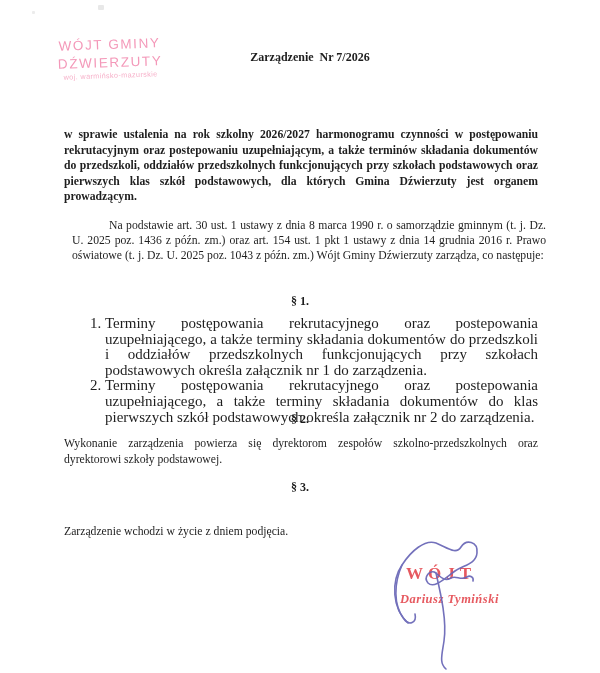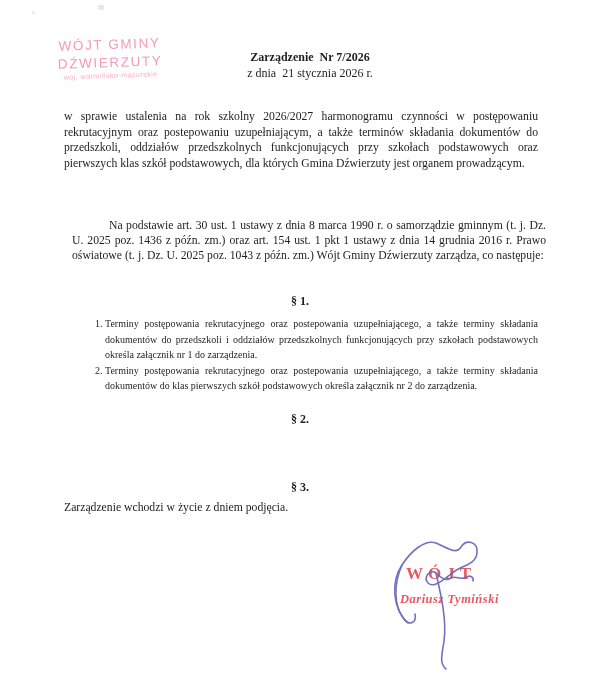--- a/index.html
+++ b/index.html
@@ -55,21 +55,21 @@
   .title-block .plain { white-space: pre-wrap; }
 
   .para {
     position: absolute;
     left: 64px;
     width: 474px;
     font-size: 11.7px;
     line-height: 15.6px;
     text-align: justify;
   }
-  .subject { top: 109px; font-weight: normal; }
+  .subject { top: 127px; font-weight: bold; }
   .legal { top: 218px; line-height: 15px; text-indent: 37px; margin-left: 8px; }
 
   .sec-heading {
     position: absolute;
     left: 63px;
     width: 474px;
     text-align: center;
     font-weight: bold;
     font-size: 12px;
   }
@@ -78,27 +78,27 @@
   .h3 { top: 480px; }
 
   .list-block {
     position: absolute;
     left: 84px; top: 316px;
     width: 454px;
   }
   .list-block ol {
     margin: 0;
     padding-left: 21px;
-    font-size: 10px;
+    font-size: 15px;
     line-height: 15.6px;
   }
   .list-block li { text-align: justify; }
 
   .sec2-text { top: 436px; }
-  .sec3-text { top: 500px; text-align: left; }
+  .sec3-text { top: 524px; text-align: left; }
 
   
   .signature {
     position: absolute;
     left: 378px; top: 533px;
     width: 152px; height: 140px;
   }
   .sig-svg { position: absolute; left: 0; top: 0; width: 152px; height: 140px; }
   .sig-stamp-title {
     position: absolute;
@@ -129,37 +129,37 @@
   <div class="speck b"></div>
 
   <div class="corner-stamp" style="color:#f287ad;">
     <div class="big">WÓJT GMINY</div>
     <div class="big">DŹWIERZUTY</div>
     <div class="small">woj. warmińsko-mazurskie</div>
   </div>
 
   <div class="title-block">
     <div class="bold">Zarządzenie  Nr 7/2026</div>
-    <div class="plain">z dnia  21 stycznia 2026 r.</div>
   </div>
 
   <div class="para subject">w sprawie ustalenia na rok szkolny 2026/2027 harmonogramu czynności w postępowaniu rekrutacyjnym oraz postepowaniu uzupełniającym, a także terminów składania dokumentów do przedszkoli, oddziałów przedszkolnych funkcjonujących przy szkołach podstawowych oraz pierwszych klas szkół podstawowych, dla których Gmina Dźwierzuty jest organem prowadzącym.</div>
 
   <div class="para legal">Na podstawie art. 30 ust. 1 ustawy z dnia 8 marca 1990 r. o samorządzie gminnym (t. j. Dz. U. 2025 poz. 1436 z późn. zm.) oraz art. 154 ust. 1 pkt 1 ustawy z dnia 14 grudnia 2016 r. Prawo oświatowe (t. j. Dz. U. 2025 poz. 1043 z późn. zm.) Wójt Gminy Dźwierzuty zarządza, co następuje:</div>
 
   <div class="sec-heading h1">§ 1.</div>
 
   <div class="list-block">
     <ol>
       <li>Terminy postępowania rekrutacyjnego oraz postepowania uzupełniającego, a także terminy składania dokumentów do przedszkoli i oddziałów przedszkolnych funkcjonujących przy szkołach podstawowych określa załącznik nr 1 do zarządzenia.</li>
       <li>Terminy postępowania rekrutacyjnego oraz postepowania uzupełniającego, a także terminy składania dokumentów do klas pierwszych szkół podstawowych określa załącznik nr 2 do zarządzenia.</li>
     </ol>
   </div>
 
   <div class="sec-heading h2">§ 2.</div>
+  <div class="para sec2-text">Wykonanie zarządzenia powierza się dyrektorom zespołów szkolno-przedszkolnych oraz dyrektorowi szkoły podstawowej.</div>
 
   <div class="sec-heading h3">§ 3.</div>
   <div class="para sec3-text">Zarządzenie wchodzi w życie z dniem podjęcia.</div>
 
   <div class="signature">
     <div class="sig-stamp-title" style="color:#e4484f;">WÓJT</div>
     <div class="sig-name" style="color:#e4484f;">Dariusz Tymiński</div>
     <svg class="sig-svg" viewBox="0 0 152 140" xmlns="http://www.w3.org/2000/svg">
       <g fill="none" stroke="#6865b6" stroke-width="1.6" stroke-linecap="round" opacity="0.92">
         <path d="M30,90 C14,76 13,48 24,32 C33,18 47,6 58,10 C70,15 78,22 83,14 C88,6 100,8 99,20 C98,31 86,32 77,38 C66,46 56,56 50,50 C45,44 52,36 58,40 C63,44 66,49 73,45 C78,42 83,48 89,44 C92,42 96,44 95,48"></path>

